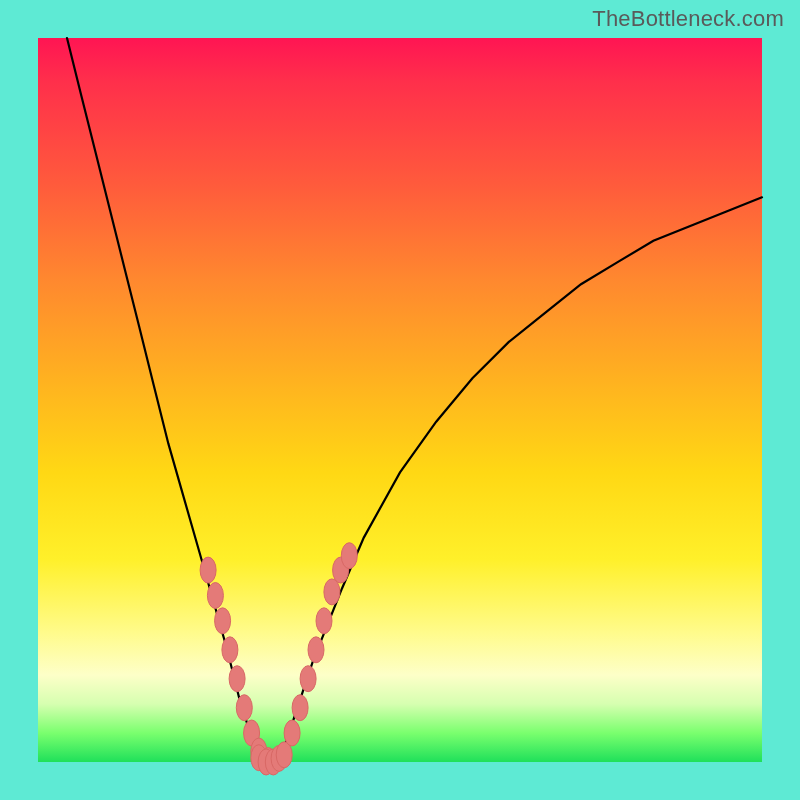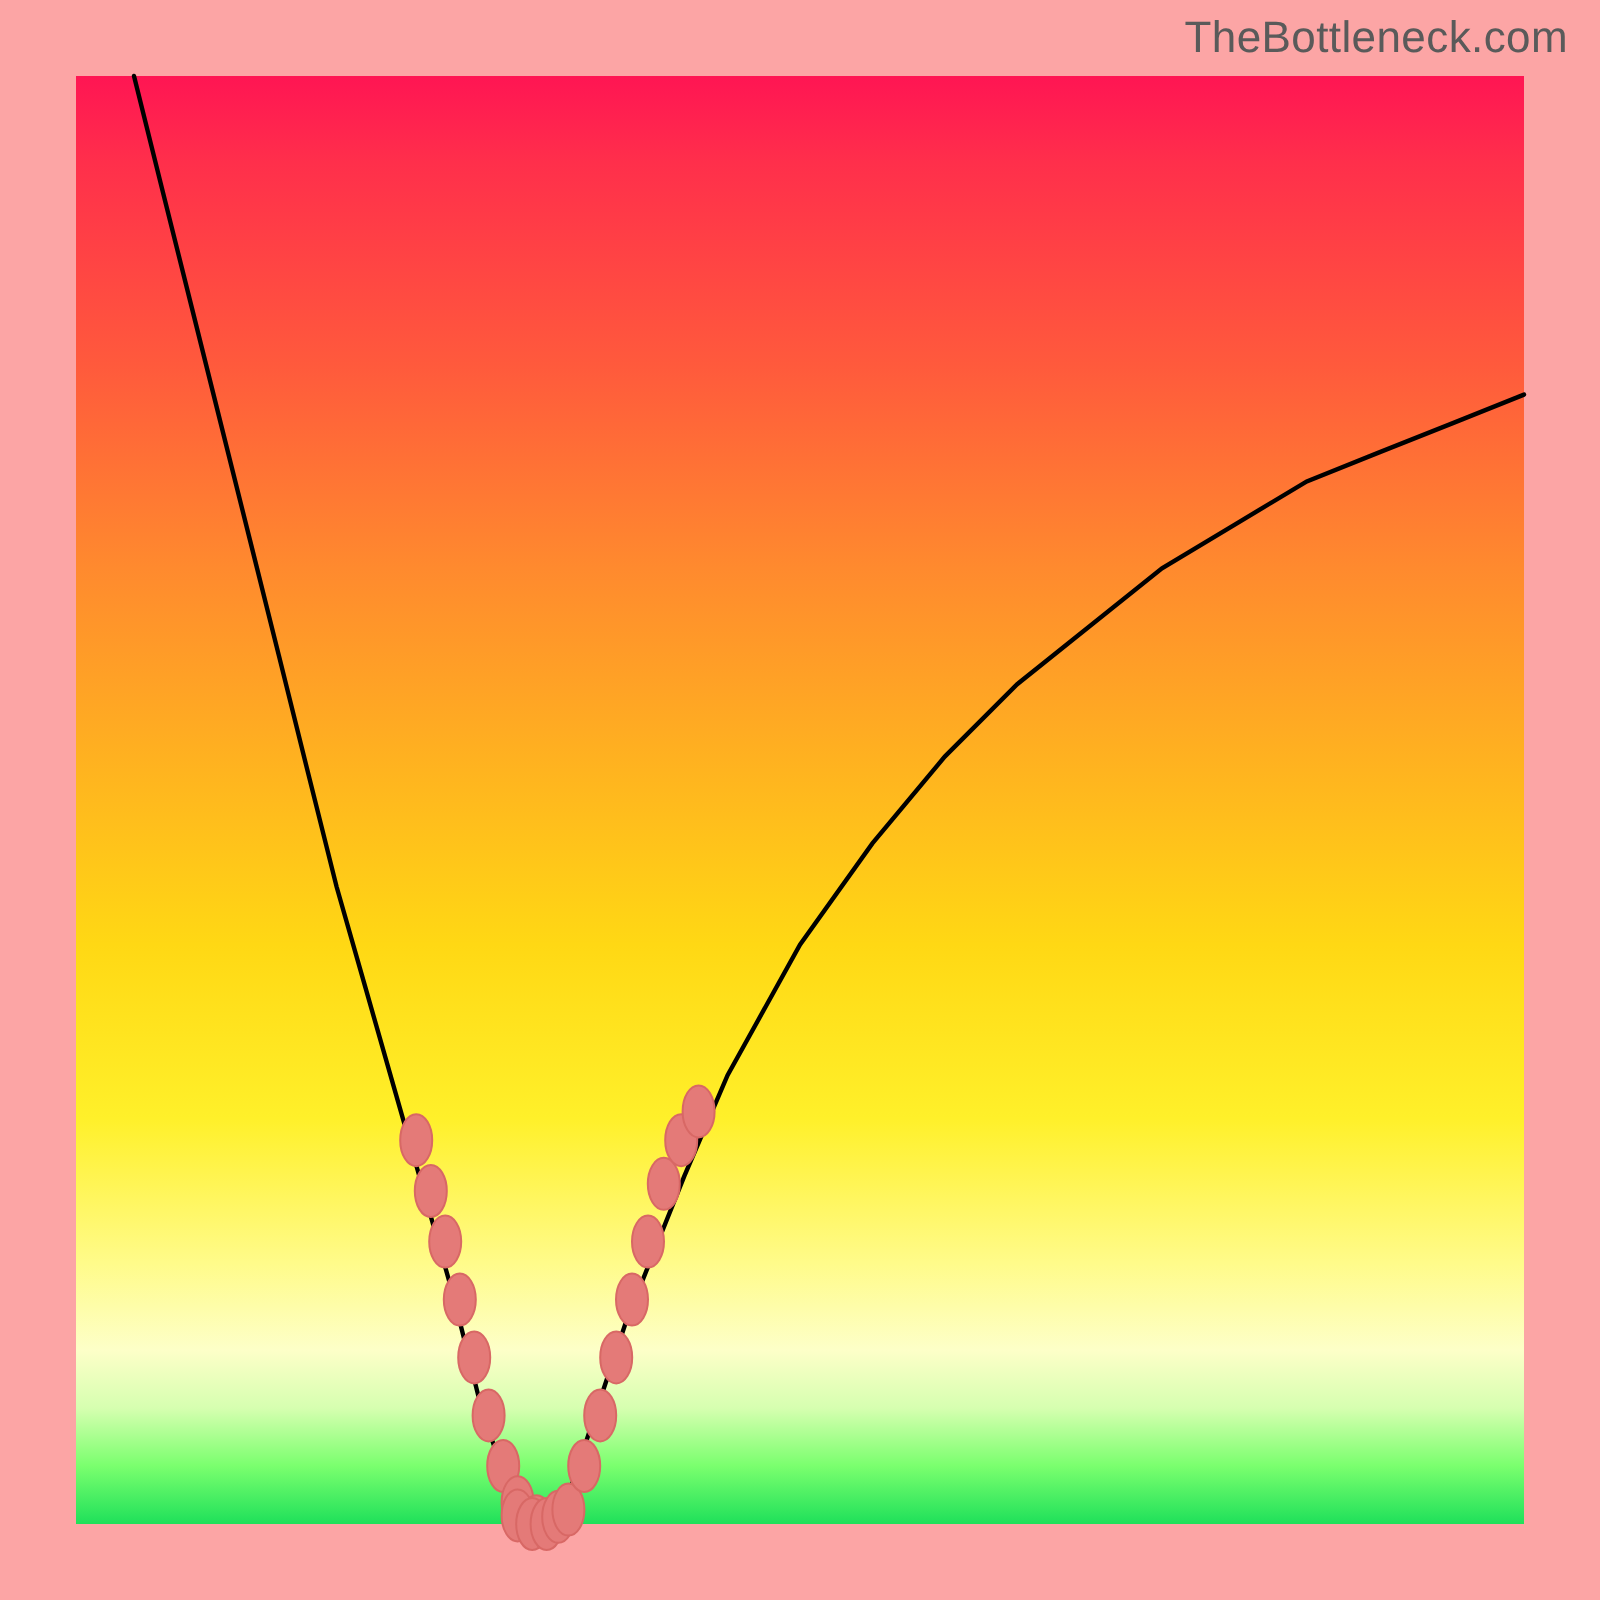--- a/index.html
+++ b/index.html
@@ -10,21 +10,21 @@
     background: #000;
     overflow: hidden;
     font-family: Arial, Helvetica, sans-serif;
   }
   .frame {
     position: absolute;
     top: 0;
     left: 0;
     width: 800px;
     height: 800px;
-    background: #fca5a5;
+    background: #5eead4;
   }
   .plot-area {
     position: absolute;
     top: 38px;
     left: 38px;
     width: 724px;
     height: 724px;
     
     background: linear-gradient(
       to bottom,

